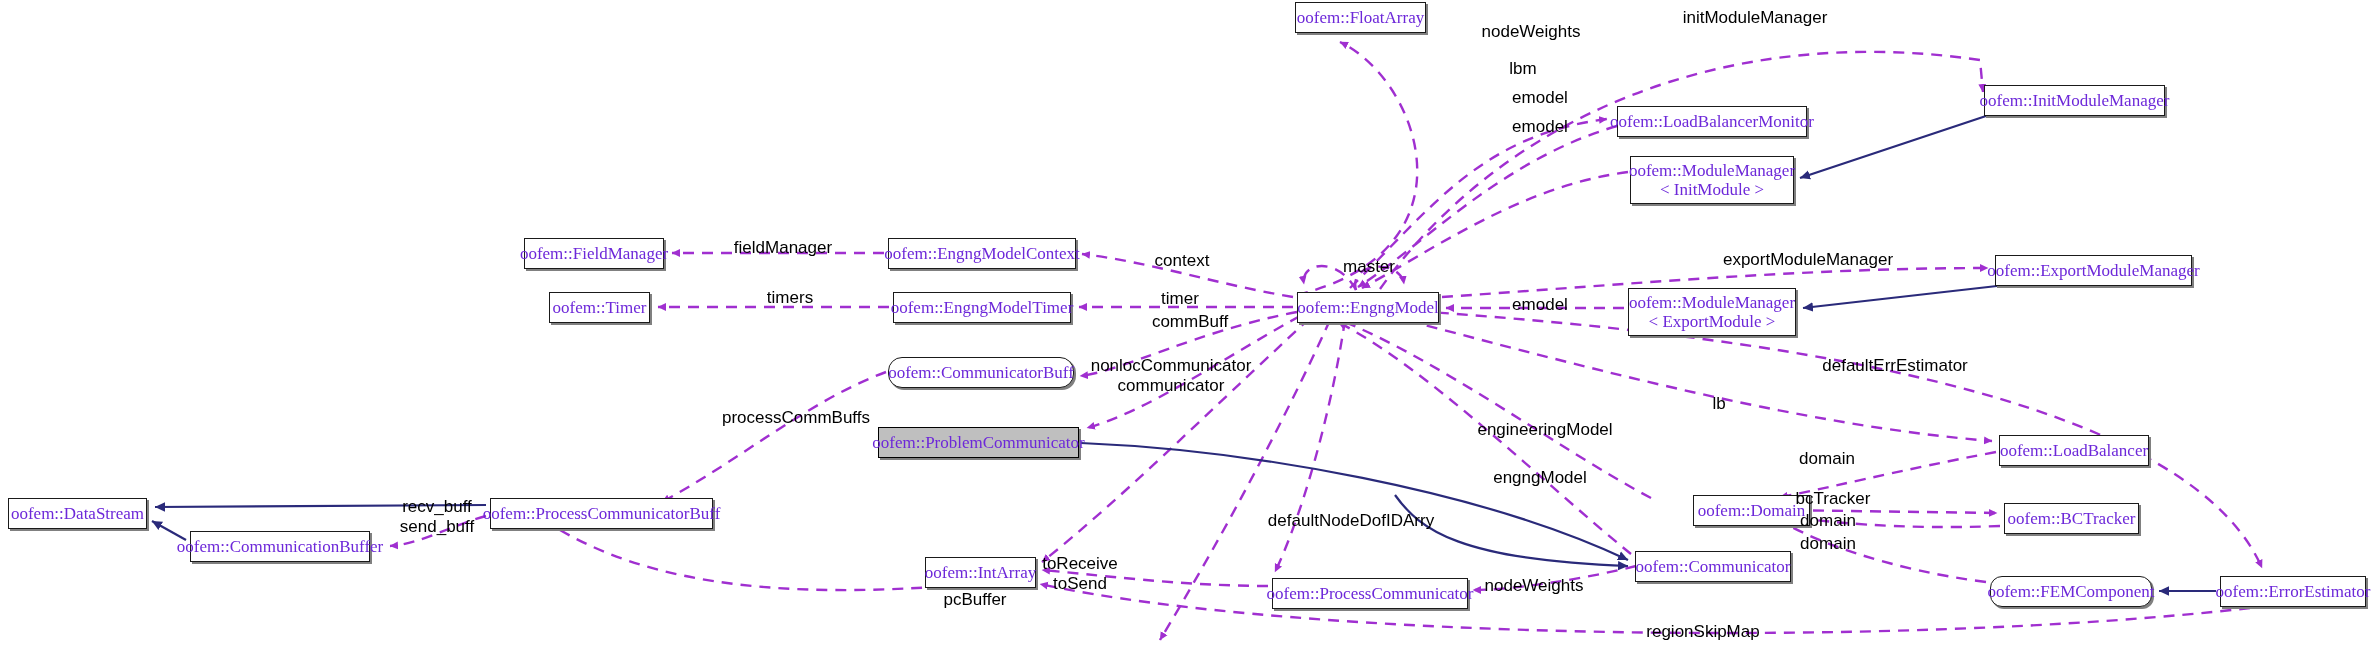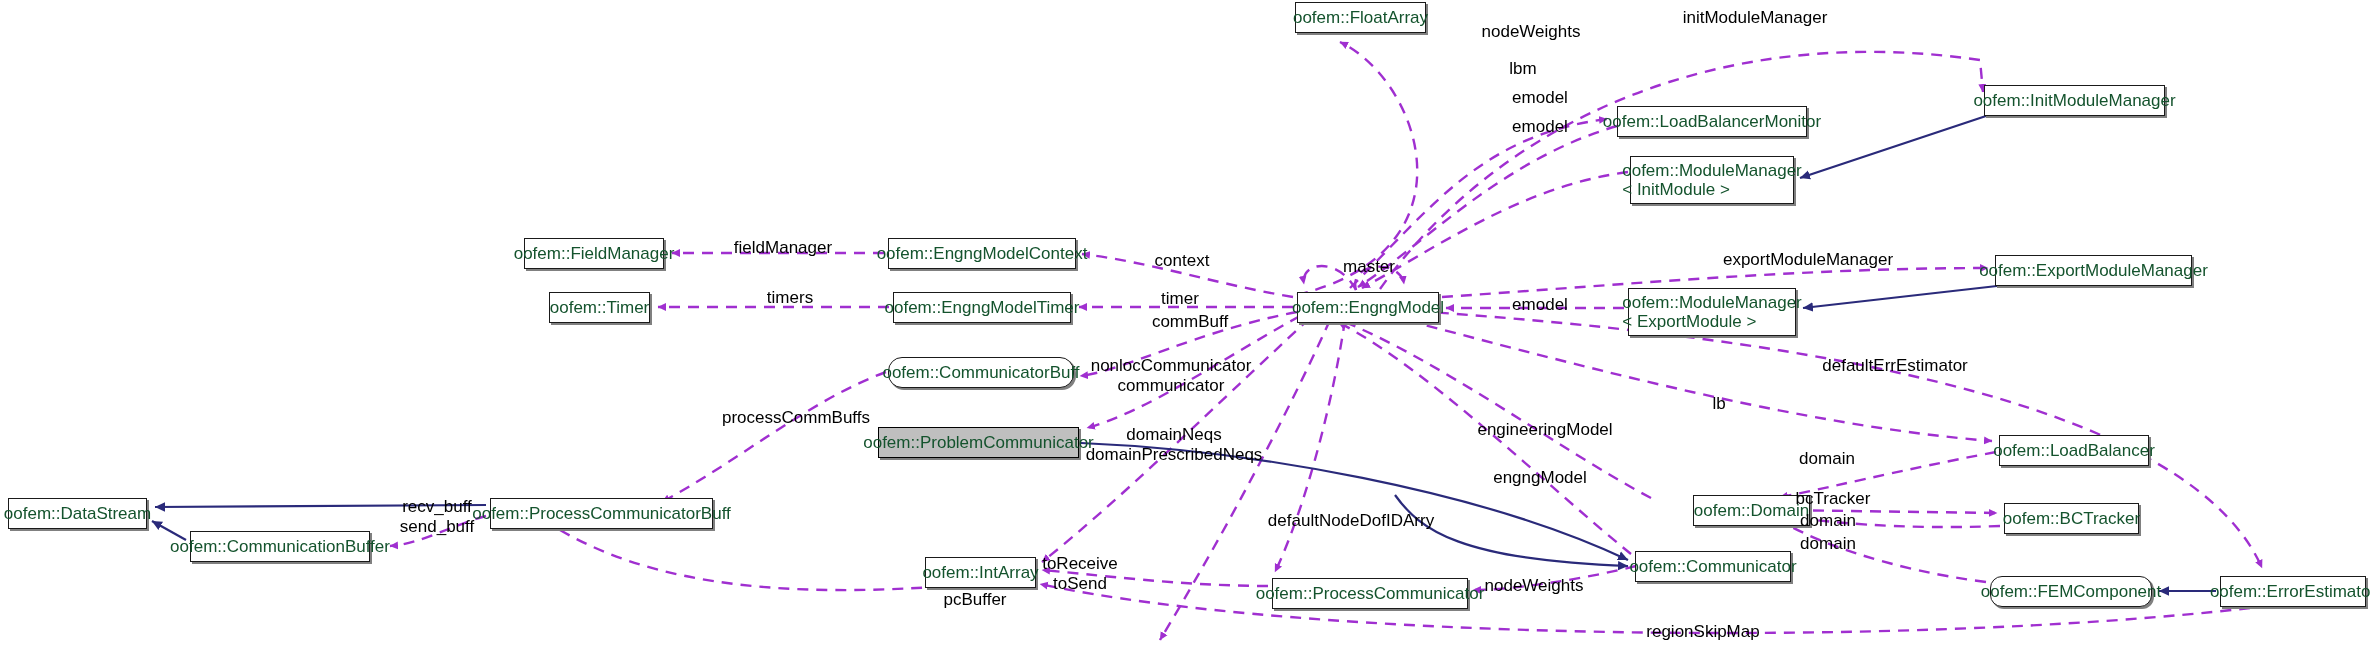--- a/index.html
+++ b/index.html
@@ -1,22 +1,22 @@
 <!DOCTYPE html>
 <html><head>
 <meta charset="utf-8">
 <style>
   html,body{margin:0;padding:0;background:#ffffff;}
   body{font-family:"Liberation Sans", sans-serif;}
   #stage{position:relative;width:2371px;height:648px;background:#fff;overflow:hidden;}
   svg#edges{position:absolute;left:0;top:0;width:2371px;height:648px;}
   .node{position:absolute;box-sizing:border-box;background:#ffffff;border:1px solid #1a1a1a;
         box-shadow:2px 2px 0 0 #808080;display:flex;align-items:center;justify-content:center;
-        color:#14532d;font-size:17px;line-height:1.12;white-space:pre-line;
-        font-family:Liberation Sans, sans-serif;}
+        text-align:center;color:#6d28d9;font-size:17px;line-height:1.12;white-space:pre-line;
+        font-family:Liberation Serif, serif;}
   .node.hl{background:#bfbfbf;border-color:#000;}
   .edge-label{position:absolute;color:#000;font-size:17px;white-space:pre-line;text-align:center;
               font-family:"Liberation Sans", sans-serif;line-height:1.15;transform:translate(-50%,-50%);}
 </style>
 </head>
 <body>
 
 <div id="stage">
 
   <svg id="edges" viewBox="0 0 2371 648" xmlns="http://www.w3.org/2000/svg">
@@ -151,22 +151,20 @@
   <div class="edge-label" style="left:1180px;top:299px;">timer</div>
   <div class="edge-label" style="left:1540px;top:305px;">emodel</div>
   <div class="edge-label" style="left:1190px;top:322px;">commBuff</div>
   <div class="edge-label" style="left:1895px;top:366px;">defaultErrEstimator</div>
   <div class="edge-label" style="left:1171px;top:376px;">nonlocCommunicator
 communicator</div>
   <div class="edge-label" style="left:1719px;top:404px;">lb</div>
   <div class="edge-label" style="left:796px;top:418px;">processCommBuffs</div>
   <div class="edge-label" style="left:1545px;top:430px;">engineeringModel</div>
   <div class="edge-label" style="left:1827px;top:459px;">domain</div>
-  <div class="edge-label" style="left:1174px;top:445px;">domainNeqs
-domainPrescribedNeqs</div>
   <div class="edge-label" style="left:1833px;top:499px;">bcTracker</div>
   <div class="edge-label" style="left:1540px;top:478px;">engngModel</div>
   <div class="edge-label" style="left:1828px;top:521px;">domain</div>
   <div class="edge-label" style="left:1351px;top:521px;">defaultNodeDofIDArry</div>
   <div class="edge-label" style="left:1828px;top:544px;">domain</div>
   <div class="edge-label" style="left:1080px;top:574px;">toReceive
 toSend</div>
   <div class="edge-label" style="left:1534px;top:586px;">nodeWeights</div>
   <div class="edge-label" style="left:975px;top:600px;">pcBuffer</div>
   <div class="edge-label" style="left:1703px;top:632px;">regionSkipMap</div>

